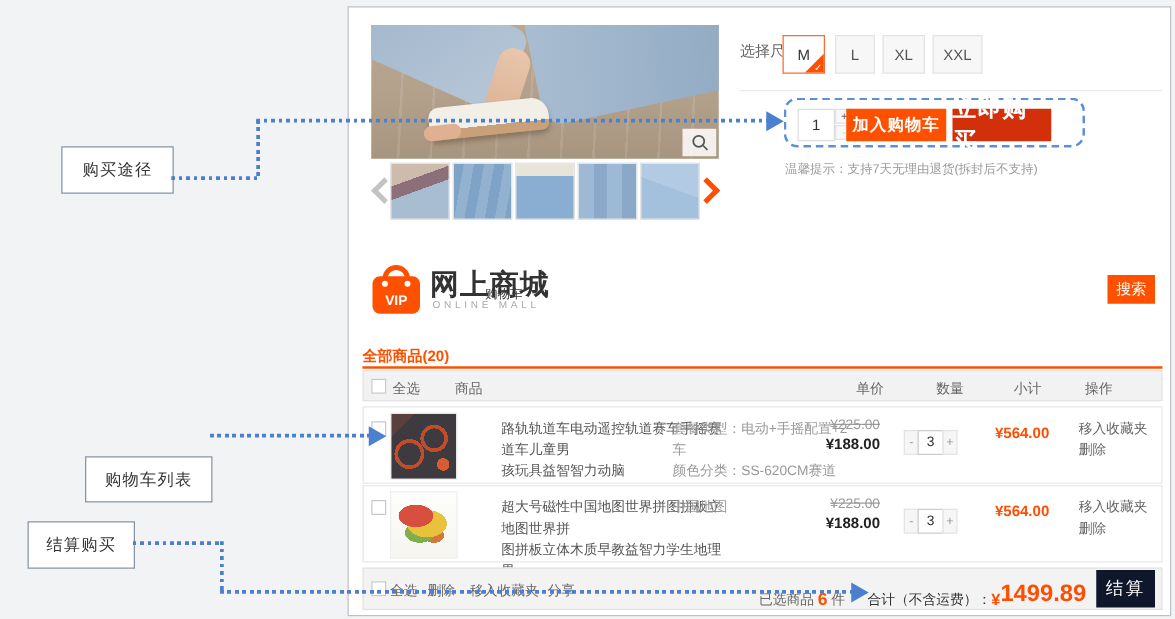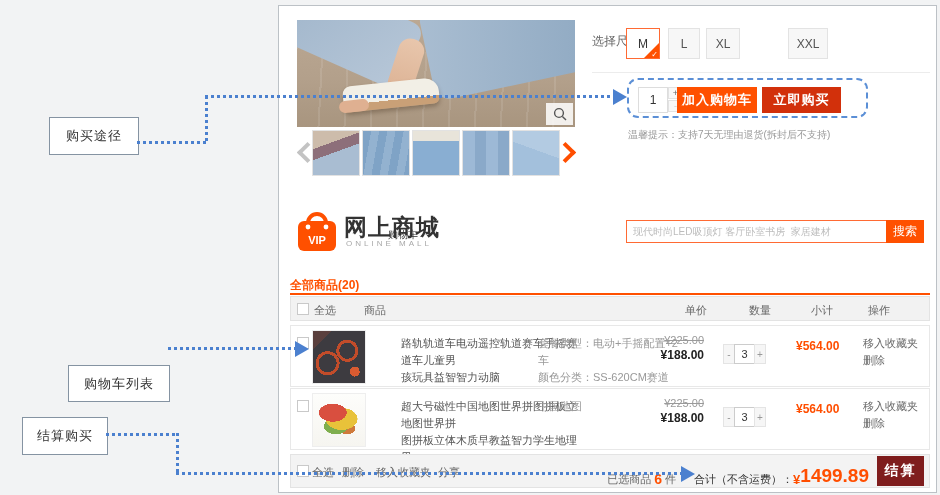--- a/index.html
+++ b/index.html
@@ -34,21 +34,21 @@
   .size-label{position:absolute;left:592px;top:33px;font-size:12px;color:#666;}
   .size-btn{position:absolute;top:28px;height:31px;background:#f7f7f7;border:1px solid #e3e3e3;display:flex;align-items:center;justify-content:center;font-size:12px;color:#555;box-sizing:border-box;}
   .size-btn.sel{background:#fff;border:1px solid #ff6a33;color:#333;}
   .size-corner{position:absolute;right:0;bottom:0;width:0;height:0;border-left:15px solid transparent;border-bottom:15px solid #ff5000;}
   .size-check{position:absolute;right:1px;bottom:-1px;color:#fff;font-size:8px;}
   .divider{position:absolute;left:592px;top:72px;width:338px;height:0;border-top:1px solid #ececec;}
   .dash-box{position:absolute;left:627px;top:78px;width:241px;height:40px;border:2px dashed #5b8fd6;border-radius:11px;box-sizing:border-box;}
   .qty-input{position:absolute;left:638px;top:87px;width:28px;height:24px;border:1px solid #ddd;display:flex;align-items:center;justify-content:center;font-size:12px;color:#333;background:#fff;}
   .qty-btn{position:absolute;left:668px;width:15px;height:12px;border:1px solid #e2e2e2;background:#f8f8f8;display:flex;align-items:center;justify-content:center;font-size:9px;color:#666;box-sizing:border-box;}
   .btn-cart{position:absolute;left:677px;top:87px;width:80px;height:26px;background:#ff5000;color:#fff;font-size:13px;font-weight:bold;display:flex;align-items:center;justify-content:center;letter-spacing:1px;cursor:pointer;}
-  .btn-buy{position:absolute;left:762px;top:87px;width:79px;height:26px;background:#d2300b;color:#fff;font-size:13px;font-weight:bold;display:flex;align-items:center;justify-content:center;letter-spacing:1px;cursor:pointer;}
+  .btn-buy{position:absolute;left:762px;top:87px;width:79px;height:26px;background:#d2300b;color:#fff;font-size:19px;font-weight:bold;display:flex;align-items:center;justify-content:center;letter-spacing:1px;cursor:pointer;}
   .tip{position:absolute;left:628px;top:128px;font-size:10px;color:#9a9a9a;}
 
   
   .logo{position:absolute;left:295px;top:210px;width:44px;height:44px;text-align:right;}
   .mall-name{position:absolute;left:344px;top:212px;font-size:23px;font-weight:bold;color:#333;letter-spacing:1px;}
   .mall-en{position:absolute;left:346px;top:239px;font-size:8px;color:#a9a9a9;letter-spacing:3px;}
   .page-label{position:absolute;left:388px;top:228px;font-size:10px;color:#333;}
   .search-input{position:absolute;left:626px;top:220px;width:254px;height:21px;border:1px solid #ff6a33;font-size:10px;color:#555;padding:0 6px;outline:none;}
   .search-input::placeholder{color:#bdbdbd;}
   .search-btn{position:absolute;left:886px;top:220px;width:38px;height:23px;background:#ff5000;color:#fff;font-size:12px;display:flex;align-items:center;justify-content:center;cursor:pointer;}
@@ -87,21 +87,21 @@
 
   .foot{position:absolute;left:290px;top:454px;width:640px;height:34px;background:#f3f3f3;border:1px solid #e3e3e3;box-sizing:border-box;}
   .foot .cb{position:absolute;left:6px;top:10px;}
   .foot-link{position:absolute;top:10px;font-size:11px;color:#666;cursor:pointer;}
   .foot-right{position:absolute;right:60px;top:0;height:32px;display:flex;align-items:flex-end;}
   .fr-txt{font-size:11px;color:#666;}
   .fr-count{font-size:14px;font-weight:bold;color:#ff5000;margin:0 3px;}
   .fr-total-label{font-size:11px;color:#333;margin-left:18px;}
   .fr-cur{font-size:13px;font-weight:bold;color:#ff4e00;}
   .fr-total{font-size:19px;font-weight:bold;color:#ff4e00;}
-  .btn-checkout{position:absolute;left:877px;top:456px;width:47px;height:30px;background:#7f1d1d;color:#fff;font-size:14px;font-weight:bold;display:flex;align-items:center;justify-content:center;cursor:pointer;letter-spacing:2px;}
+  .btn-checkout{position:absolute;left:877px;top:456px;width:47px;height:30px;background:#0f172a;color:#fff;font-size:14px;font-weight:normal;display:flex;align-items:center;justify-content:center;cursor:pointer;letter-spacing:2px;}
 </style>
 </head>
 <body>
 
 <div class="canvas">
 
   <div class="panel"></div>
 
   <div class="main-photo">
     <div class="jeans1"></div>
@@ -129,21 +129,21 @@
     <span>M</span>
     <span class="size-corner"></span>
     <span class="size-check">✓</span>
   </div>
   <div class="size-btn" style="left:668px;width:32px;">
       <span>L</span>
     </div>
   <div class="size-btn" style="left:706px;width:34px;">
       <span>XL</span>
     </div>
-  <div class="size-btn" style="left:746px;width:40px;margin-left:42px;">
+  <div class="size-btn" style="left:746px;width:40px;">
       <span>XXL</span>
     </div>
   <div class="divider"></div>
 
   <div class="dash-box"></div>
   <div class="qty-input">1</div>
   <div class="qty-btn" style="top:87px;">+</div>
   <div class="qty-btn" style="top:100px;color:#ccc;">-</div>
   <div class="btn-cart">加入购物车</div>
   <div class="btn-buy">立即购买</div>
@@ -154,21 +154,20 @@
       <path d="M13,13 a9,9 0 0 1 18,0" fill="none" stroke="#ff5000" stroke-width="4"></path>
       <rect x="3" y="11" width="38" height="30" rx="6" fill="#ff5000"></rect>
       <circle cx="13" cy="17" r="2.4" fill="#fff"></circle>
       <circle cx="31" cy="17" r="2.4" fill="#fff"></circle>
       <text x="22" y="34" text-anchor="middle" font-size="11" font-weight="bold" fill="#fff" font-family="Liberation Sans,sans-serif">VIP</text>
     </svg>
   </div>
   <span class="mall-name">网上商城</span>
   <span class="mall-en">ONLINE MALL</span>
   <span class="page-label">购物车</span>
-  <input class="search-input" type="text" placeholder="现代时尚LED吸顶灯 客厅卧室书房  家居建材" style="">
   <div class="search-btn">搜索</div>
 
   <div class="sec-title">全部商品(20)</div>
   <div class="sec-line"></div>
 
   <div class="thead">
     <span class="cb" style="position:absolute;left:6px;top:6px;"></span>
     <span class="th" style="left:23px;">全选</span>
     <span class="th" style="left:73px;">商品</span>
     <span class="th" style="left:394px;">单价</span>

